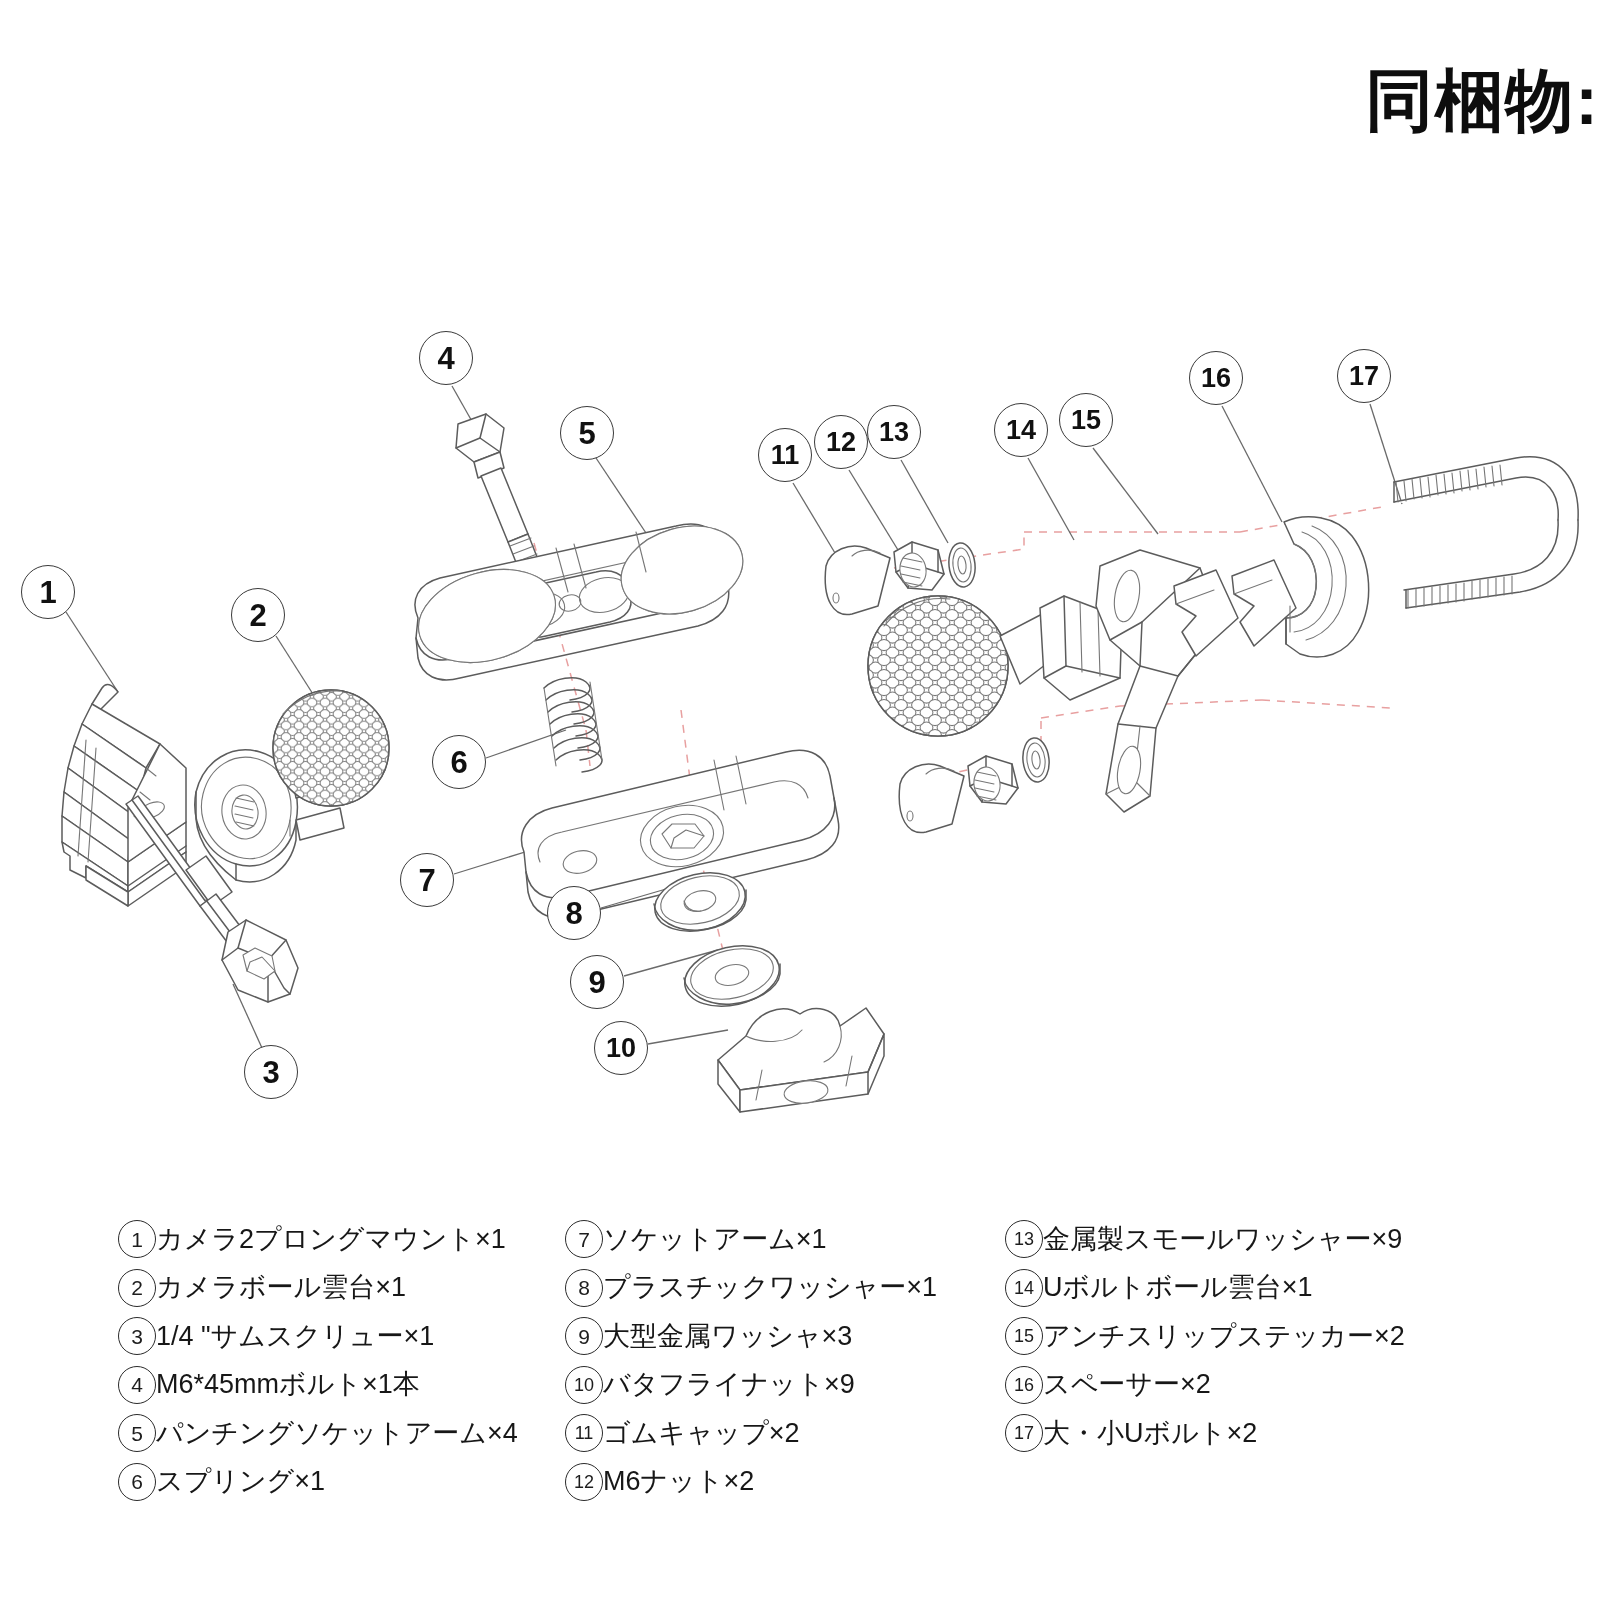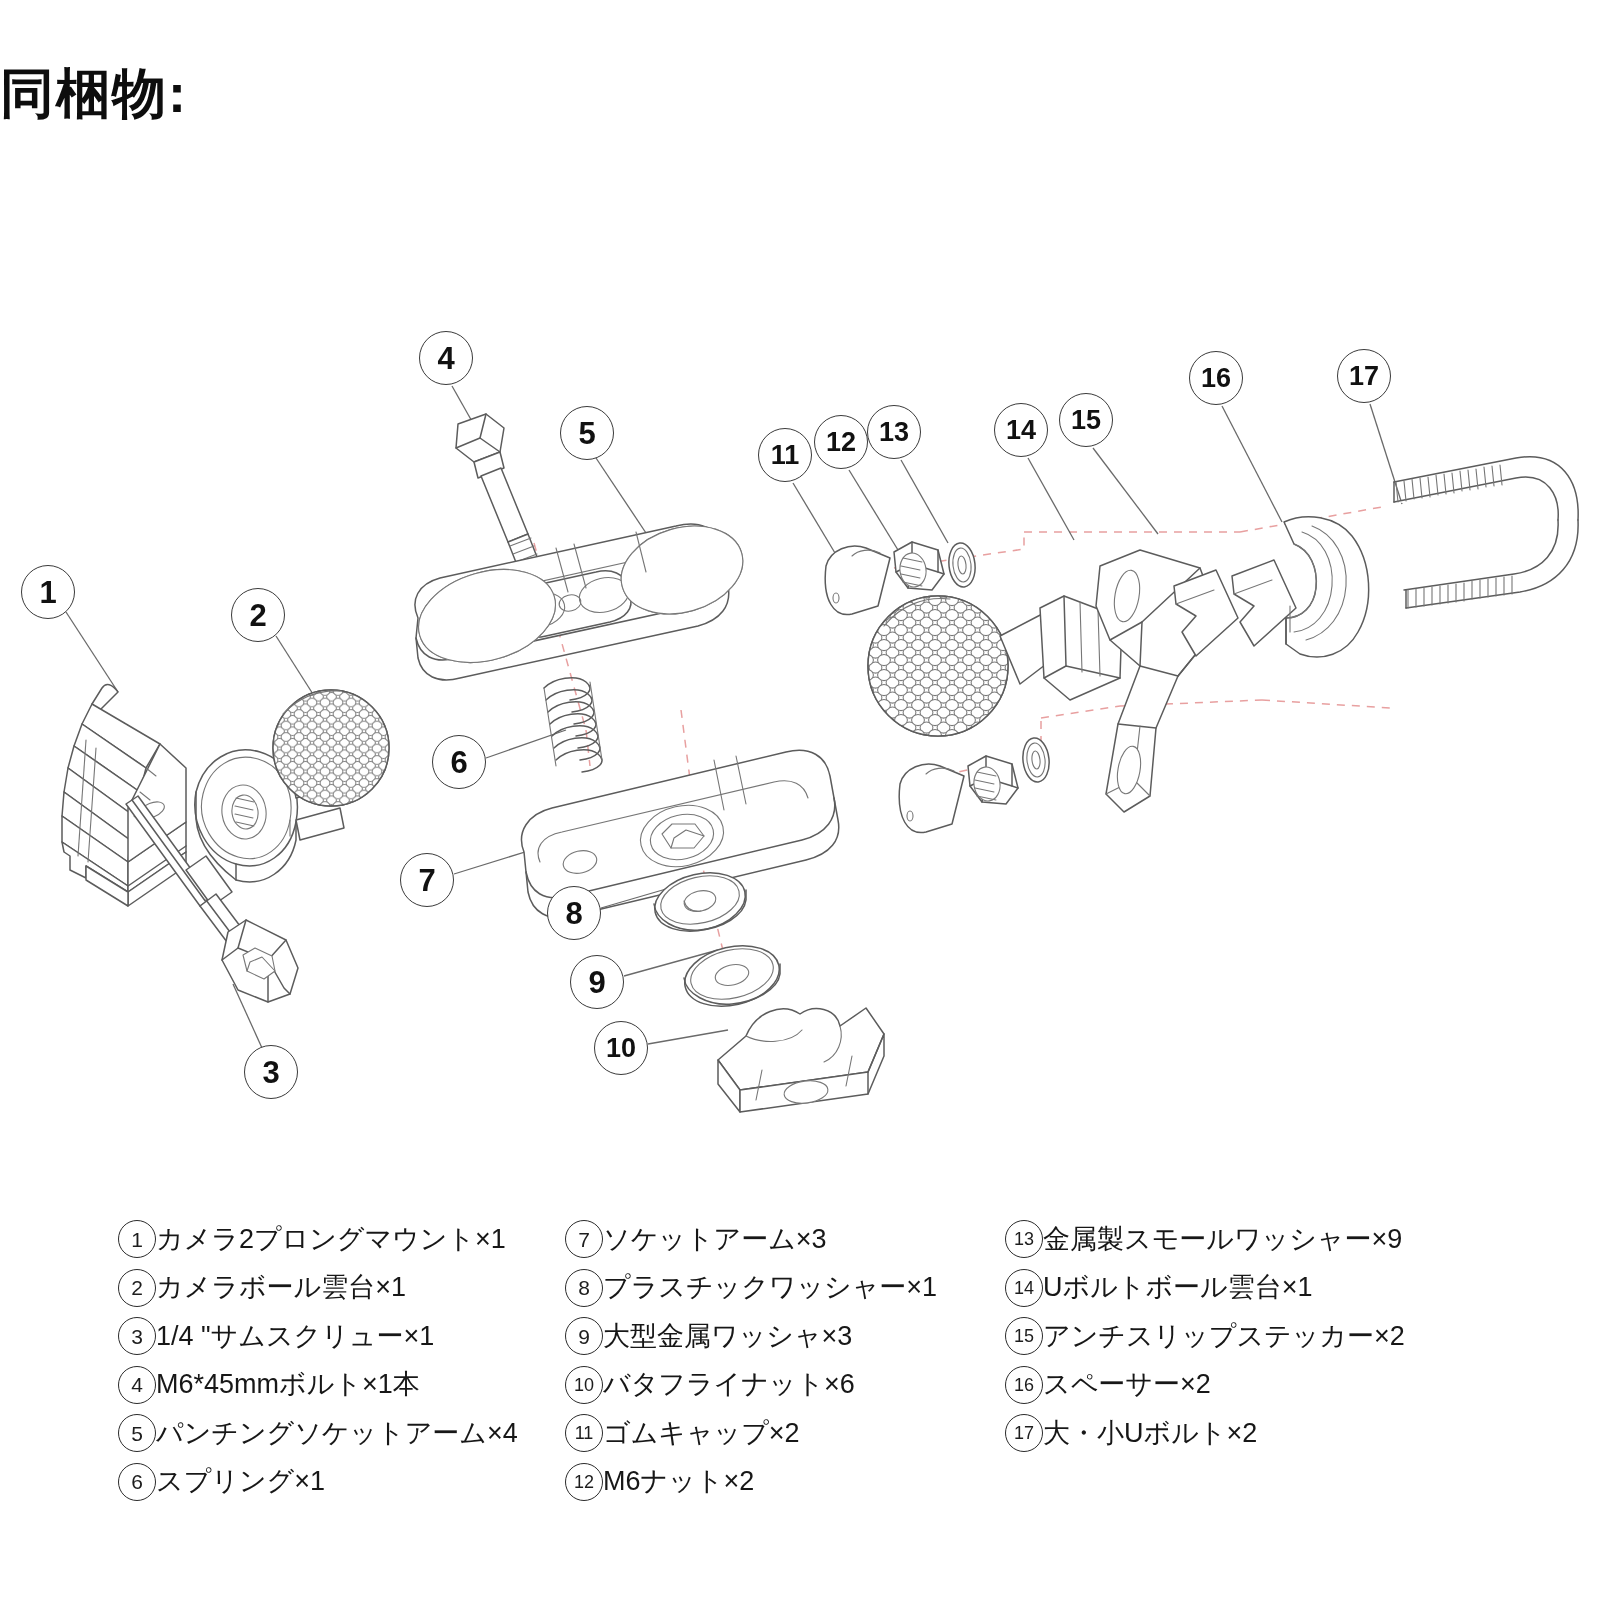--- a/index.html
+++ b/index.html
@@ -10,22 +10,22 @@
     font-family:"Liberation Sans","DejaVu Sans",sans-serif;
     color:#111111;
     overflow:hidden;
     position:relative;
   }
   #page{position:relative;width:1600px;height:1600px;}
 
   .title{
     position:absolute;
     left:0;top:66px;width:1600px;
-    text-align:left;
-    font-size:54px;
+    text-align:right;
+    font-size:68px;
     font-weight:bold;
     letter-spacing:2px;
     color:#0d0d0d;
     line-height:1;
   }
 
   
   #diagram{
     position:absolute;
     left:0;top:300px;
@@ -535,33 +535,33 @@
       </div>
       <div class="legend-row">
         <span class="lg-num">6</span>
         <span class="lg-text">スプリング×1</span>
       </div>
     </div>
 
     <div class="legend-col">
       <div class="legend-row">
         <span class="lg-num">7</span>
-        <span class="lg-text">ソケットアーム×3</span>
+        <span class="lg-text">ソケットアーム×1</span>
       </div>
       <div class="legend-row">
         <span class="lg-num">8</span>
         <span class="lg-text">プラスチックワッシャー×1</span>
       </div>
       <div class="legend-row">
         <span class="lg-num">9</span>
         <span class="lg-text">大型金属ワッシャ×3</span>
       </div>
       <div class="legend-row">
         <span class="lg-num two-dig">10</span>
-        <span class="lg-text">バタフライナット×6</span>
+        <span class="lg-text">バタフライナット×9</span>
       </div>
       <div class="legend-row">
         <span class="lg-num two-dig">11</span>
         <span class="lg-text">ゴムキャップ×2</span>
       </div>
       <div class="legend-row">
         <span class="lg-num two-dig">12</span>
         <span class="lg-text">M6ナット×2</span>
       </div>
     </div>

